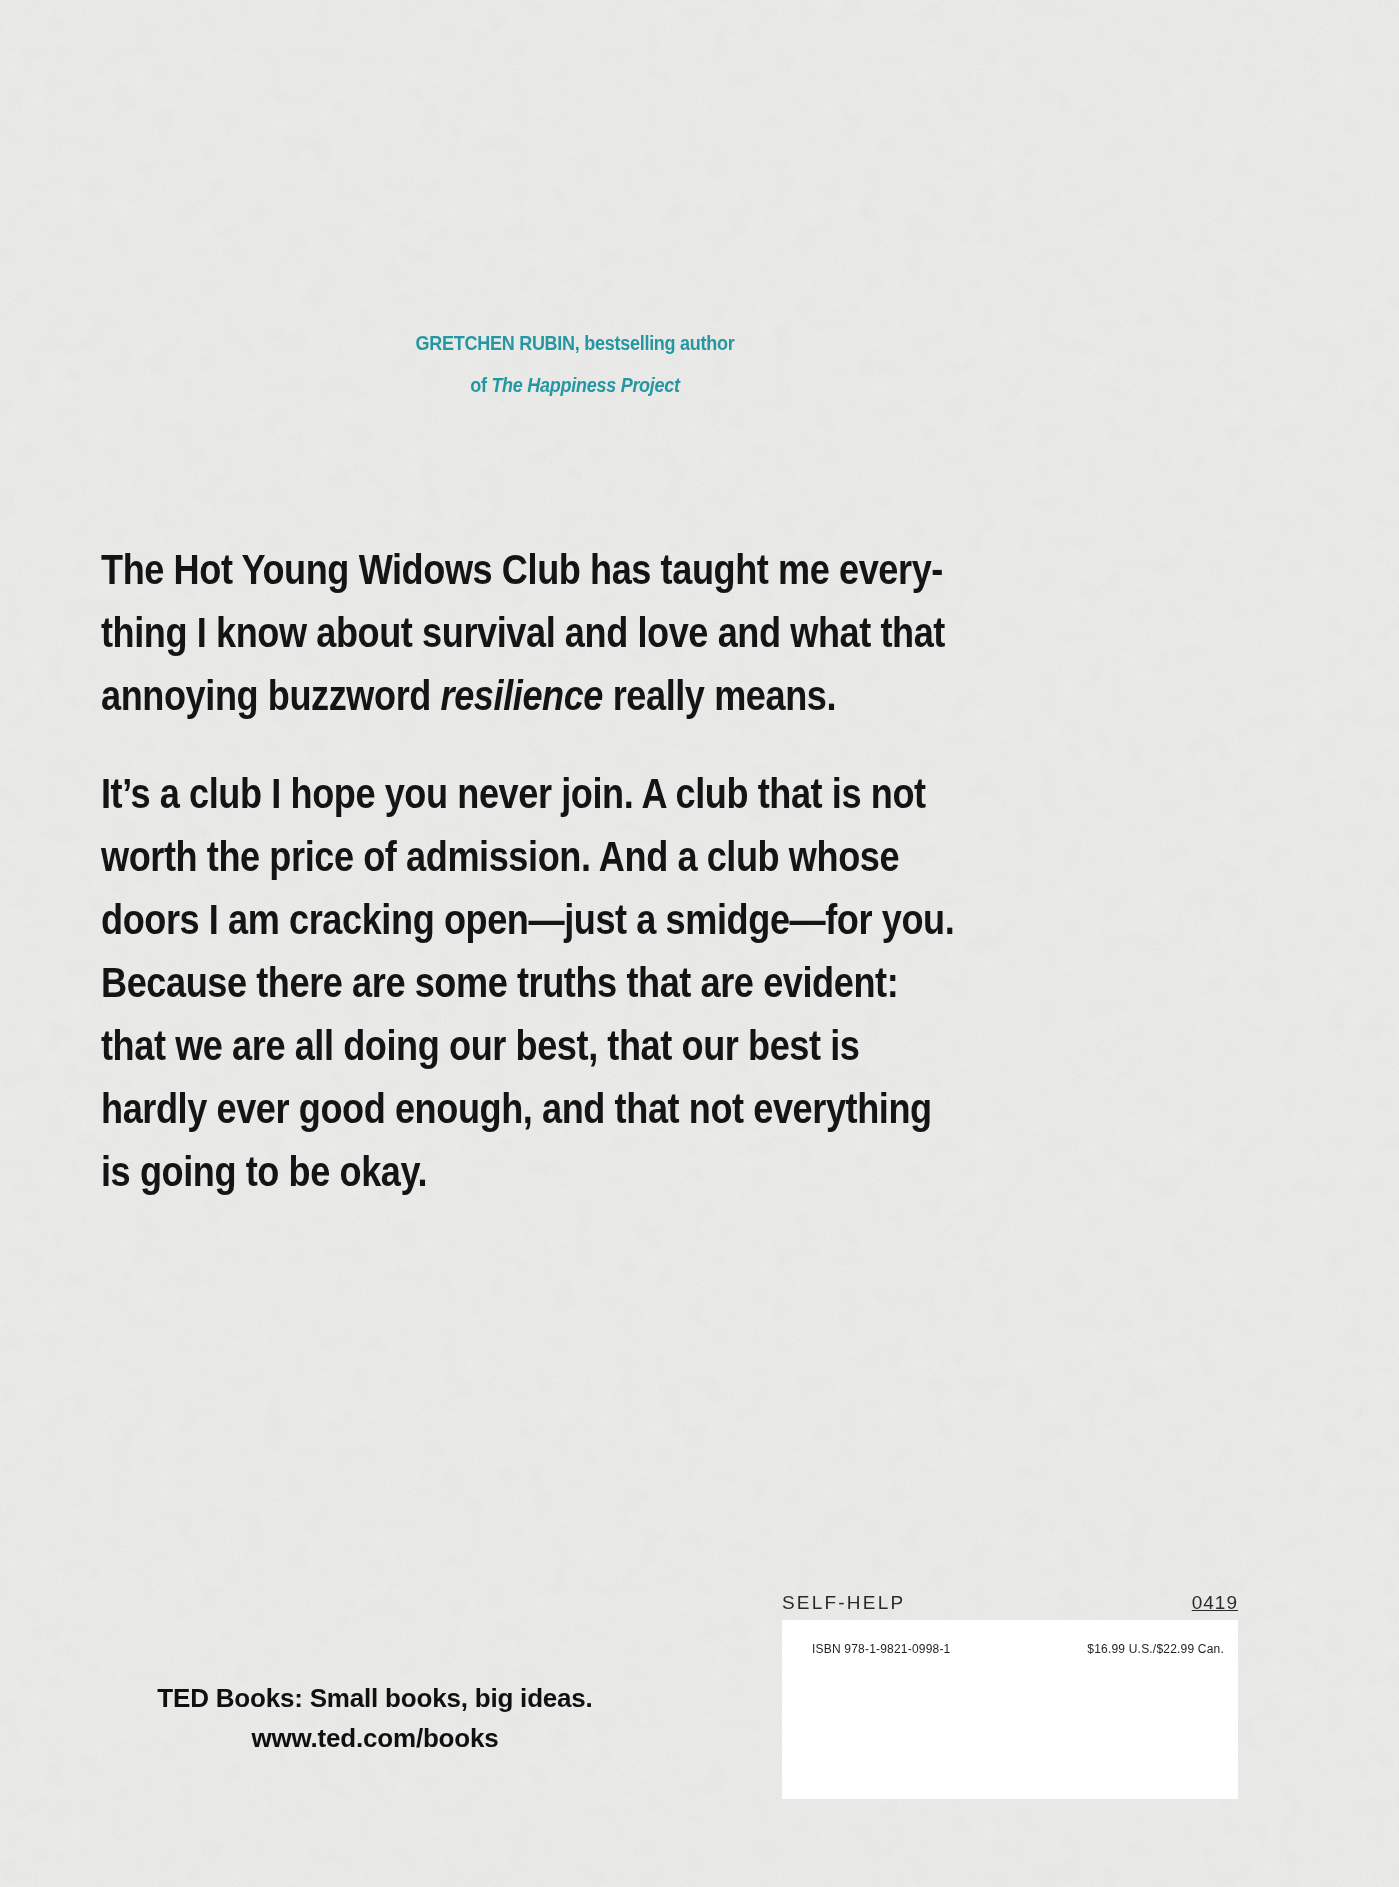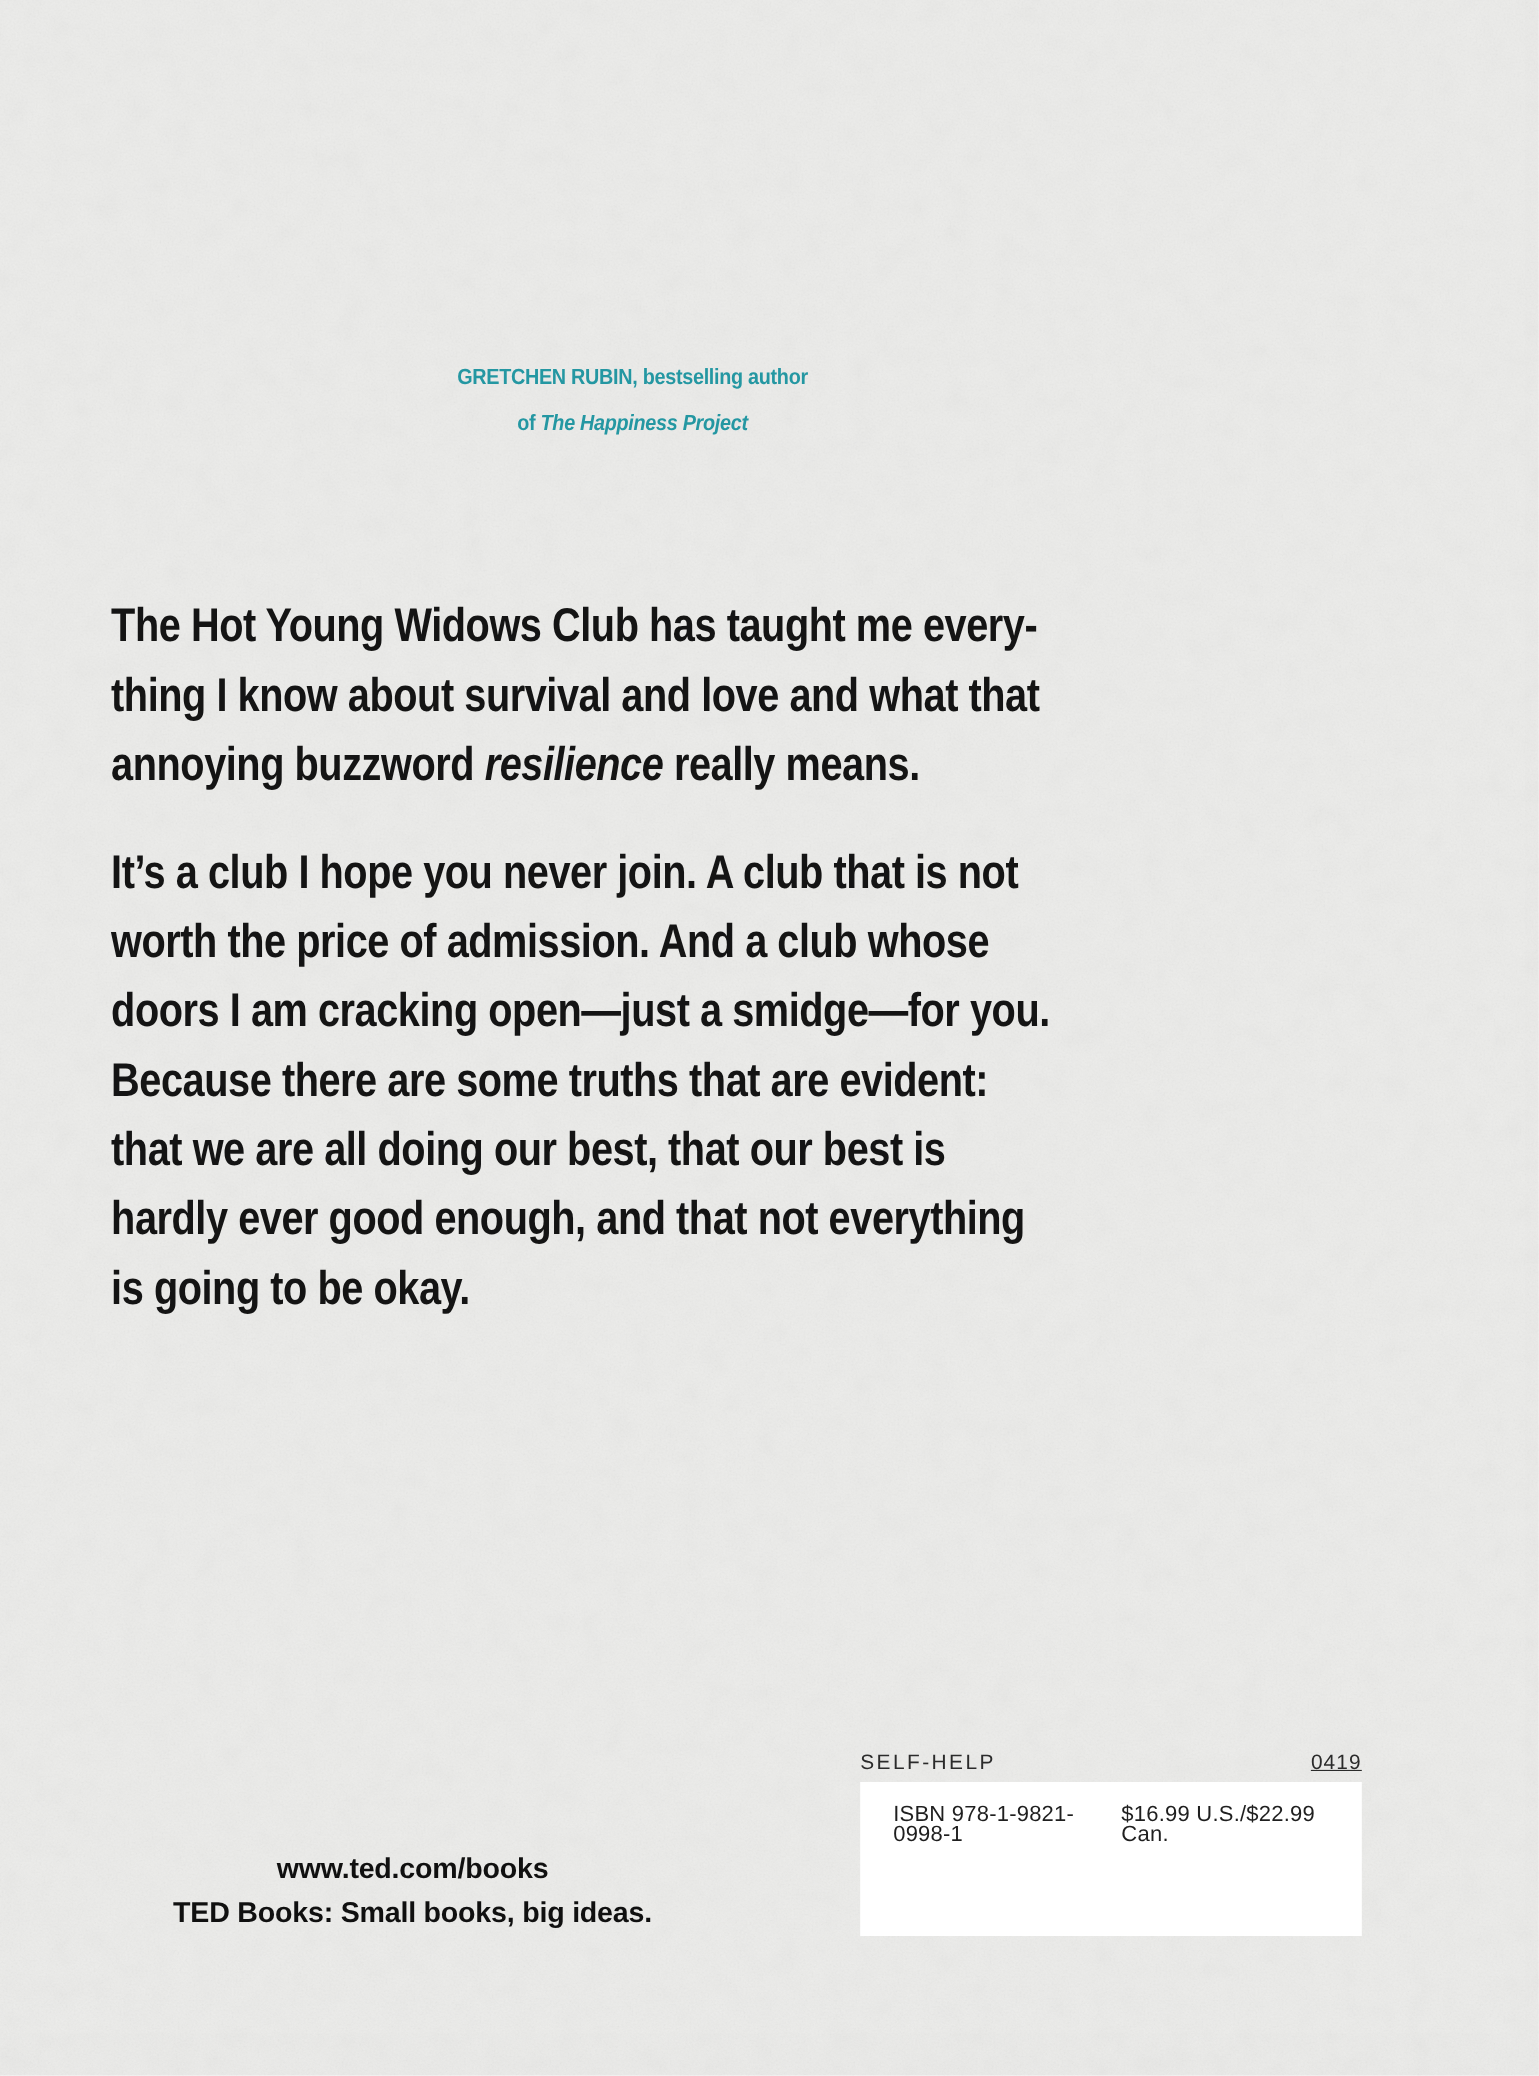--- a/index.html
+++ b/index.html
@@ -52,27 +52,27 @@
   .body-para .i{font-style:italic;}
   .cat-row{
     position:absolute;left:782px;top:1592px;width:456px;
     display:flex;justify-content:space-between;align-items:flex-end;
     color:#2b2b2b;
     font-size:19px;line-height:22px;
   }
   .cat-row .cat{letter-spacing:2.2px;}
   .cat-row .code{letter-spacing:1px;text-decoration:underline;}
   .isbn-box{
-    position:absolute;left:782px;top:1620px;width:456px;height:140px;
+    position:absolute;left:782px;top:1620px;width:456px;height:179px;
     background:var(--box,#ffffff);
     box-sizing:border-box;
     display:flex;justify-content:space-between;align-items:flex-start;
     padding:20px 14px 0 30px;
     color:#1f1f1f;
-    font-size:20px;line-height:19px;
+    font-size:12px;line-height:19px;
     letter-spacing:0.2px;
   }
   .ted{
     position:absolute;left:97px;top:1678px;width:556px;
     text-align:center;
     color:#101010;
     font-weight:bold;
     font-size:26px;line-height:40px;
     letter-spacing:-0.2px;
   }
@@ -118,17 +118,17 @@
     <span class="cat">SELF-HELP</span>
     <span class="code">0419</span>
   </div>
 
   <div class="isbn-box">
     <span>ISBN 978-1-9821-0998-1</span>
     <span>$16.99 U.S./$22.99 Can.</span>
   </div>
 
   <div class="ted">
+    <div>TED Books: Small books, big ideas.</div>
     <div>www.ted.com/books</div>
-    <div>TED Books: Small books, big ideas.</div>
   </div>
 
 </div>
 
 </body></html>

